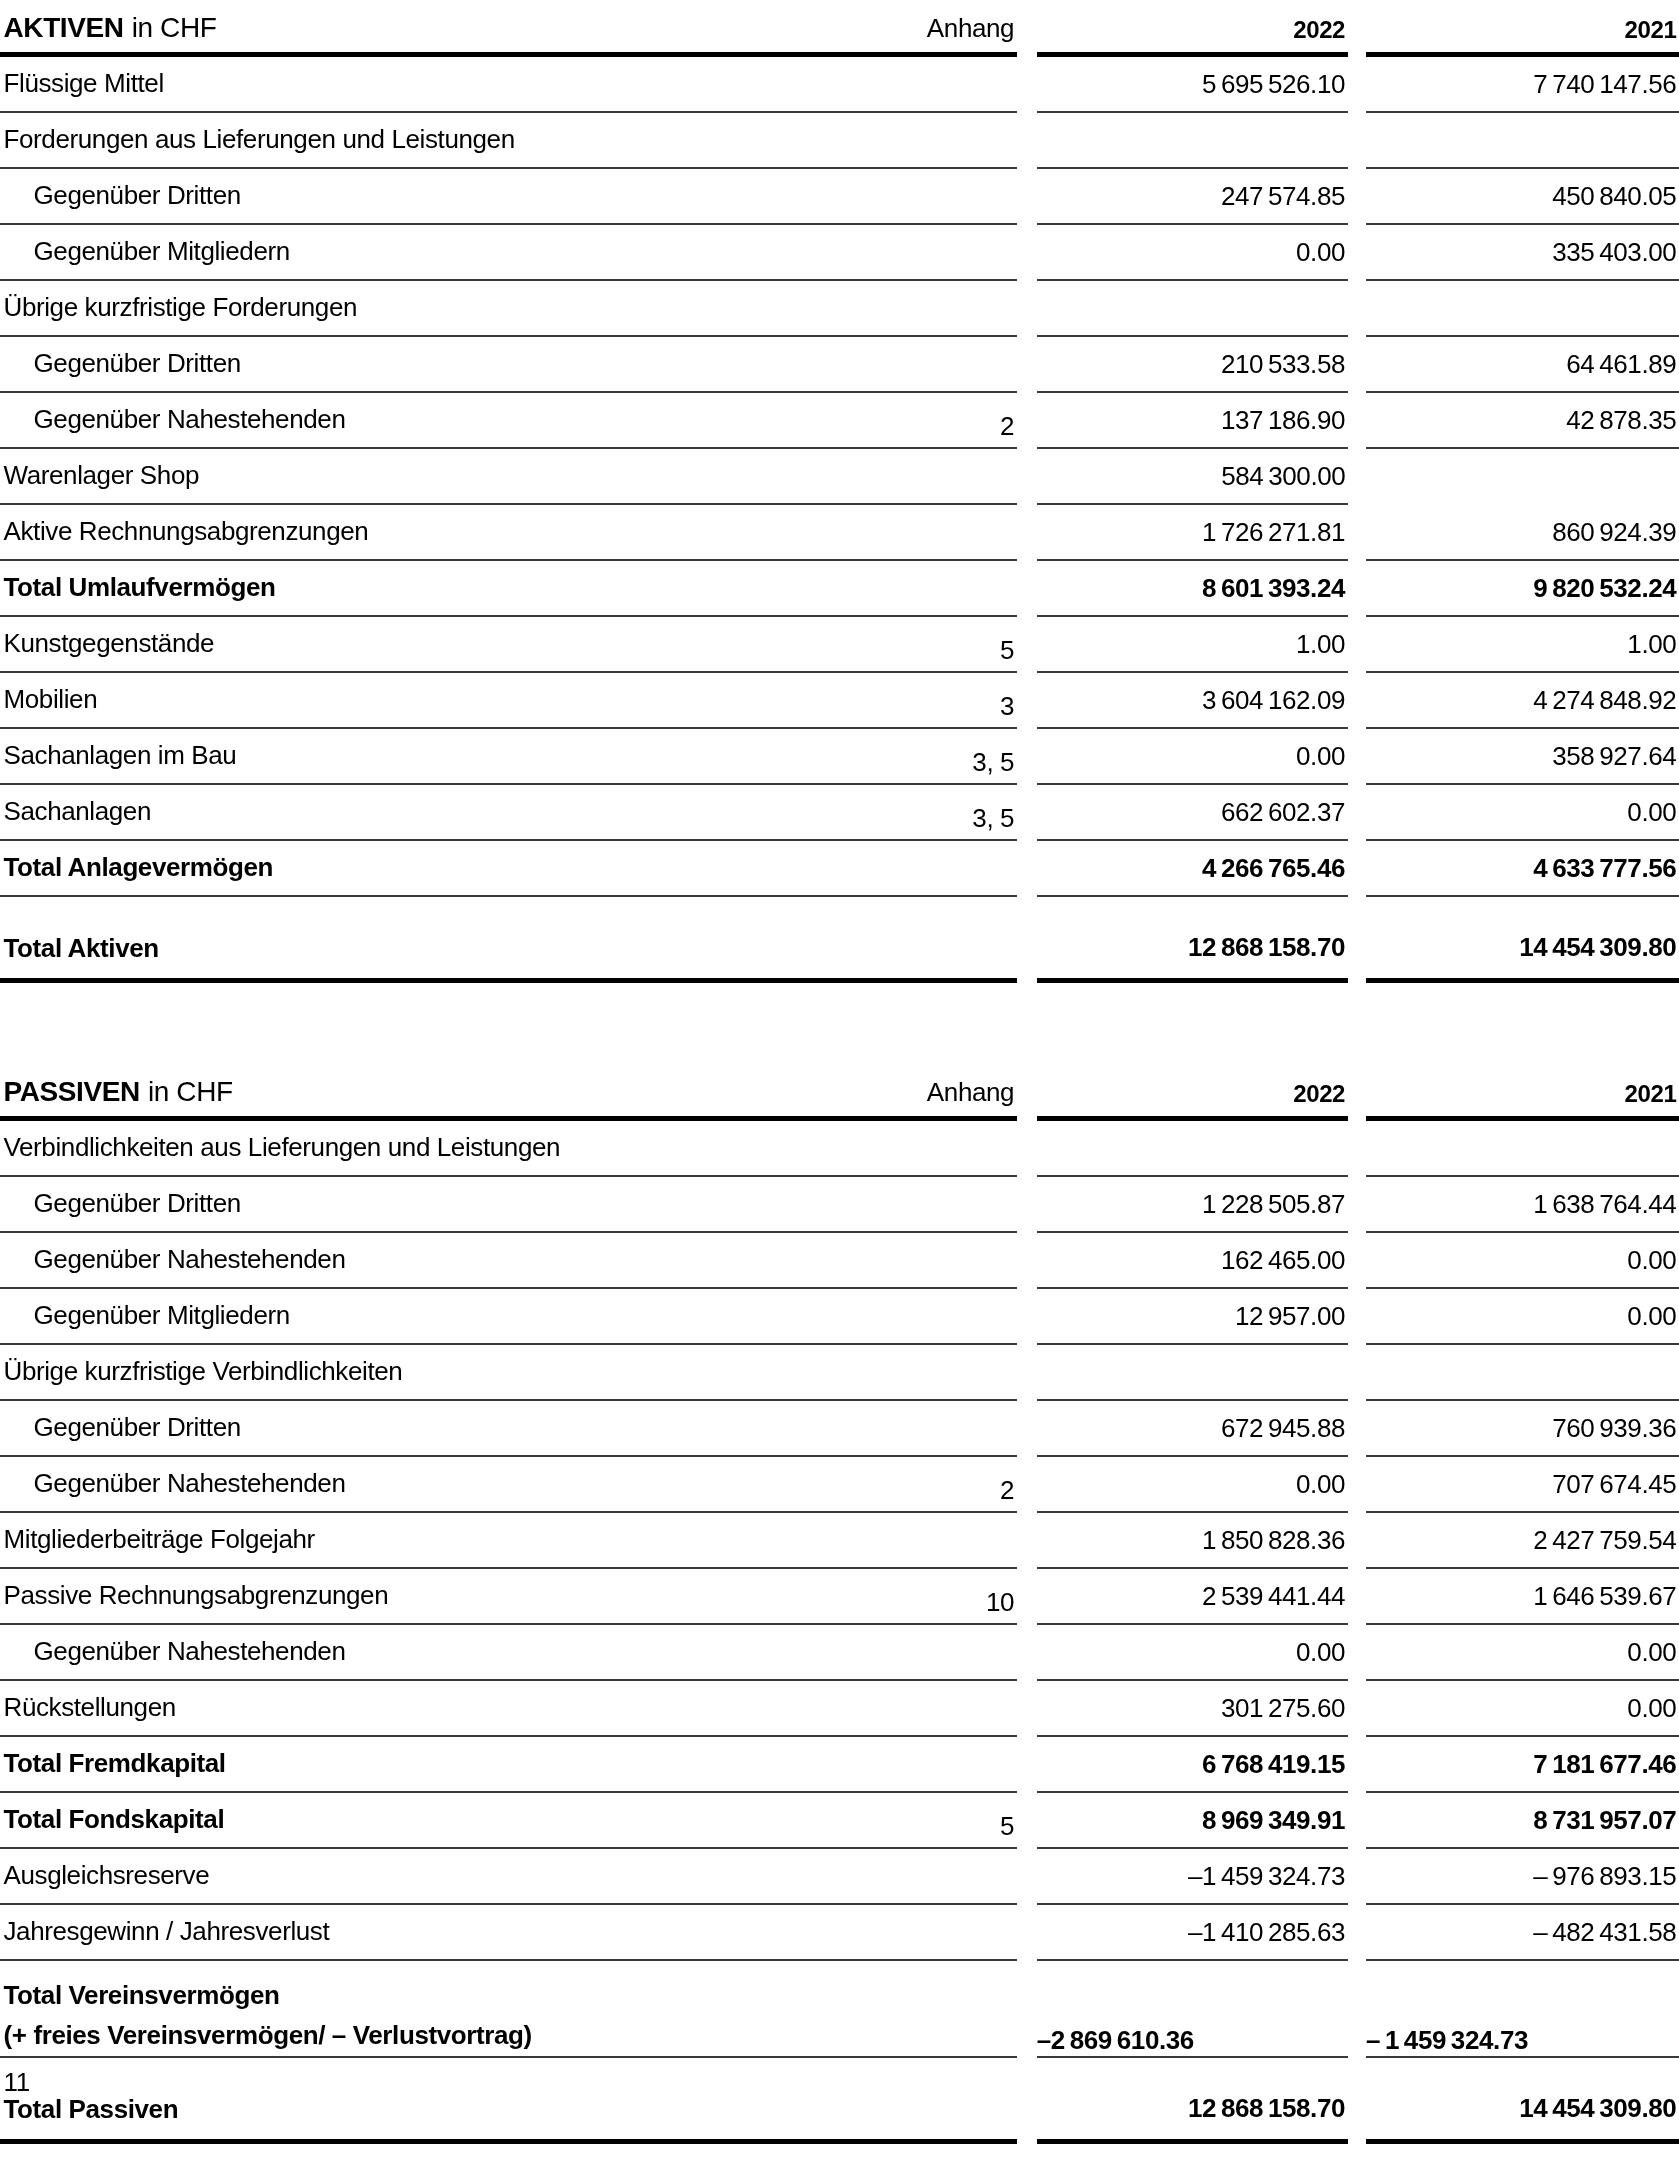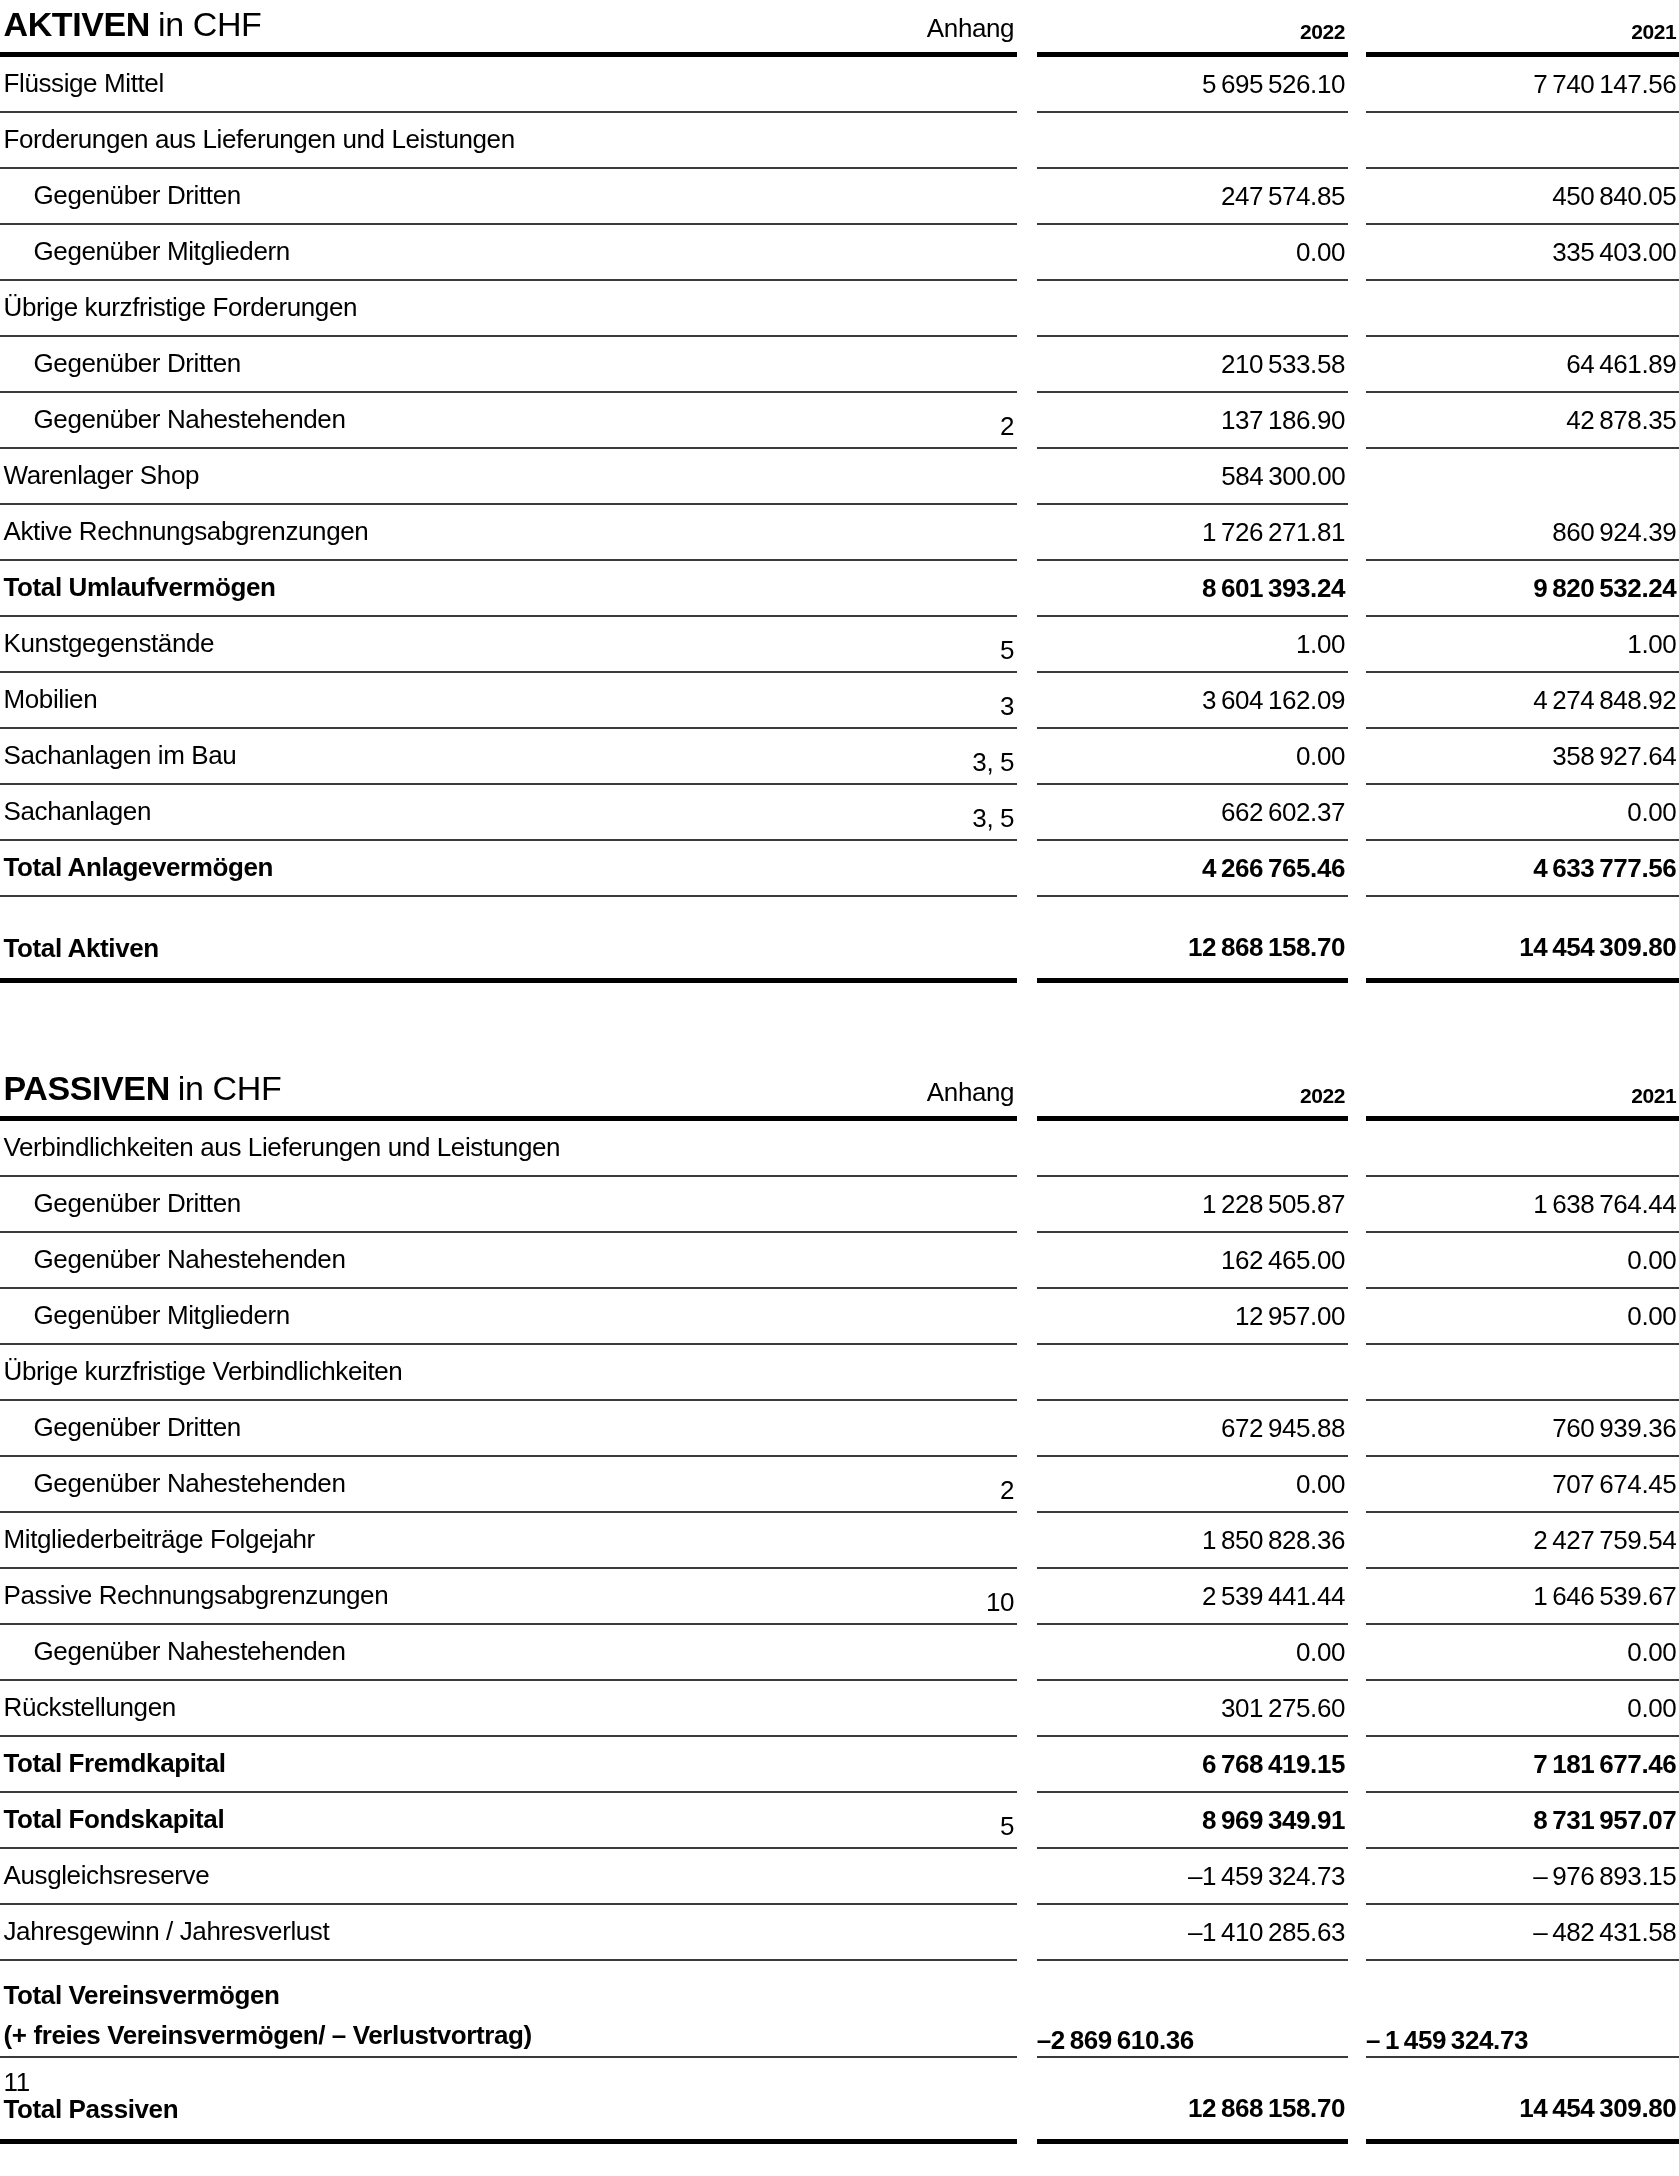--- a/index.html
+++ b/index.html
@@ -20,22 +20,22 @@
   .c3 { width: 313px;  justify-content: flex-end; padding-right: 2.6px; text-align: right; }
   .gA { width: 20px; } .gB { width: 18.4px; }
   .labline { line-height: 1.12; }
   .anhang { text-align: right; font-weight: 400; margin-top: 12px; }
   
   .head { height: 57px; }
   .head .c1, .head .c2, .head .c3 {
     align-items: flex-end; padding-bottom: 8px;
     border-bottom: 5.3px solid #000000;
   }
-  .head .c2, .head .c3 { font-weight: 700; font-size: 21px; text-align: right; }
-  .title-wrap { font-size: 34px; }
+  .head .c2, .head .c3 { font-weight: 700; font-size: 24px; text-align: right; }
+  .title-wrap { font-size: 28px; }
   .title-wrap .b { font-weight: 700; }
   .unit { margin-left: 8px; font-weight: 400; }
   
   .bold .labline, .bold .c2, .bold .c3 { font-weight: 700; }
   
   .grand { height: 86px; }
   .grand .c1, .grand .c2, .grand .c3 {
     align-items: flex-end; padding-bottom: 15px;
     border-bottom: 5.3px solid #000000;
   }

